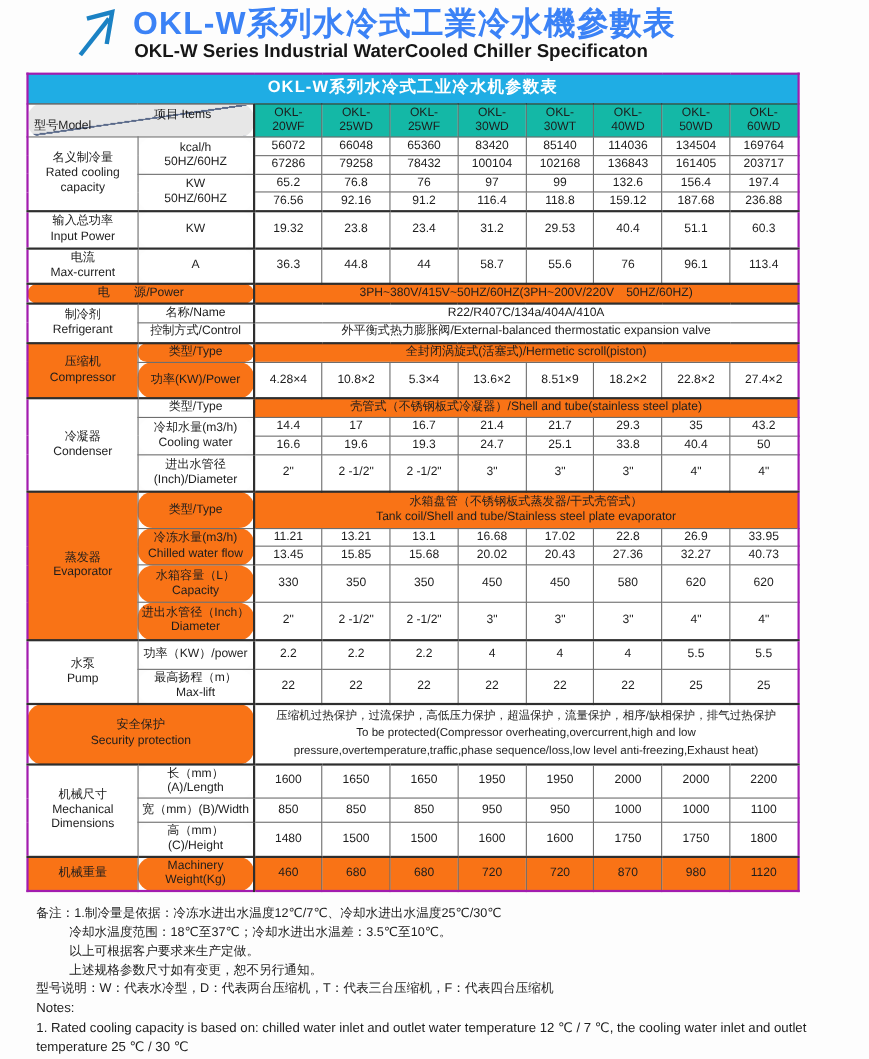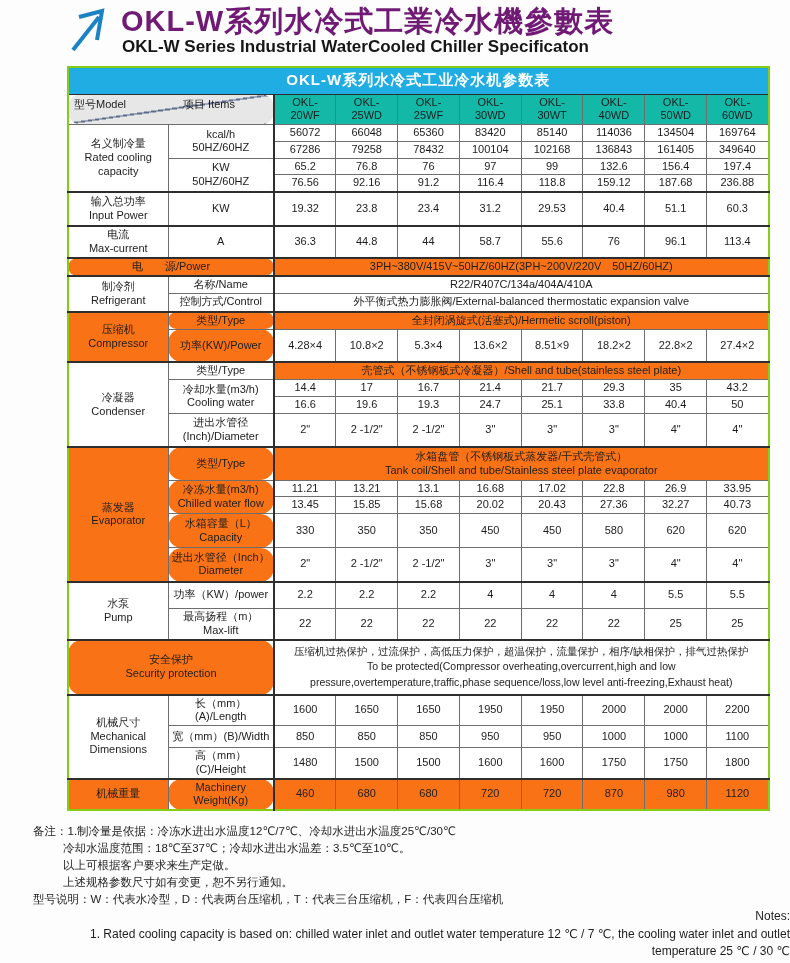--- a/index.html
+++ b/index.html
@@ -4,49 +4,49 @@
 <style>
   * { box-sizing: border-box; }
   html,body { margin:0; padding:0; }
   body {
     width:790px; height:963px; background:#fdfdfd;
     font-family:"Liberation Sans","DejaVu Sans",sans-serif;
     color:#1d1d1d; overflow:hidden;
   }
   .masthead { position:relative; height:66px; }
   .logo { position:absolute; left:66px; top:4px; }
-  .title-zh { position:absolute; left:121px; top:2px; font-size:29px; font-weight:bold; color:#701a75; letter-spacing:1px; white-space:nowrap; }
+  .title-zh { position:absolute; left:121px; top:2px; font-size:29px; font-weight:bold; color:#3b82f6; letter-spacing:1px; white-space:nowrap; }
   .title-en { position:absolute; left:122px; top:37px; font-size:17px; font-weight:bold; color:#161616; white-space:nowrap; }
 
   table.spec {
-    margin-left:67px; width:701px; border-collapse:collapse; table-layout:fixed;
-    font-size:11px; line-height:1.25; border:2px solid #84cc16;
+    margin-left:24px; width:701px; border-collapse:collapse; table-layout:fixed;
+    font-size:11px; line-height:1.25; border:2px solid #a21caf;
   }
   td { border:1px solid #6e6e6e; text-align:center; vertical-align:middle; padding:1px 2px; background:#fff; }
   td.caption { background:#1FADE4; color:#fff; font-size:15px; font-weight:bold; height:27px; border:1px solid #2e2e2e; letter-spacing:1px; }
   .pre { white-space:pre-line; }
   .gray { background:#f97316; }
   .hdr  { background:#14b8a6; }
   tr.sb > td { border-top:2px solid #2e2e2e; }
   td.item, td.diag { border-right:2px solid #2e2e2e;border-radius:14px; }
   td.diag {
     position:relative; padding:0;
     background:
       linear-gradient(to bottom right,
         rgba(0,0,0,0) calc(50% - 0.8px), #5a6a8a calc(50% - 0.8px),
         #5a6a8a calc(50% + 0.8px), rgba(0,0,0,0) calc(50% + 0.8px)) #e7e7e7;
   }
-  .diag-model { position:absolute; left:5px; bottom:12px; font-size:11px; }
+  .diag-model { position:absolute; left:5px; bottom:2px; font-size:11px; }
   .diag-items { position:absolute; right:38px; top:3px;  font-size:11px; }
   td.span-left { text-align:center; padding:2px 5px; }
   .sec-text { font-size:10.5px; line-height:1.45; }
 
   .notes { margin:12px 0 0 33px; }
   .nzh { font-size:11.5px; line-height:17px; }
-  .nen { font-size:12px;   line-height:17.5px;text-align:right; }
+  .nen { font-size:12px;   line-height:17.5px; }
   .ind1 { padding-left:24px; }
   .ind2 { padding-left:30px; }
 </style>
 </head>
 <body>
 
 <div class="masthead">
   <svg class="logo" width="46" height="50" viewBox="0 0 46 50">
     <path d="M7,46 L33,13" stroke="#1B82C4" stroke-width="4" fill="none"></path>
     <path d="M13,13 L36,7 L31,36" stroke="#1B82C4" stroke-width="4" fill="none" stroke-linejoin="miter"></path>
@@ -106,21 +106,21 @@
         <td>169764</td>
       </tr>
   <tr style="height:16px">
         <td>67286</td>
         <td>79258</td>
         <td>78432</td>
         <td>100104</td>
         <td>102168</td>
         <td>136843</td>
         <td>161405</td>
-        <td>349640</td>
+        <td>203717</td>
       </tr>
   <tr style="height:16px">
     <td class="item pre" rowspan="2">KW
 50HZ/60HZ</td>
   <td>65.2</td>
         <td>76.8</td>
         <td>76</td>
         <td>97</td>
         <td>99</td>
         <td>132.6</td>

